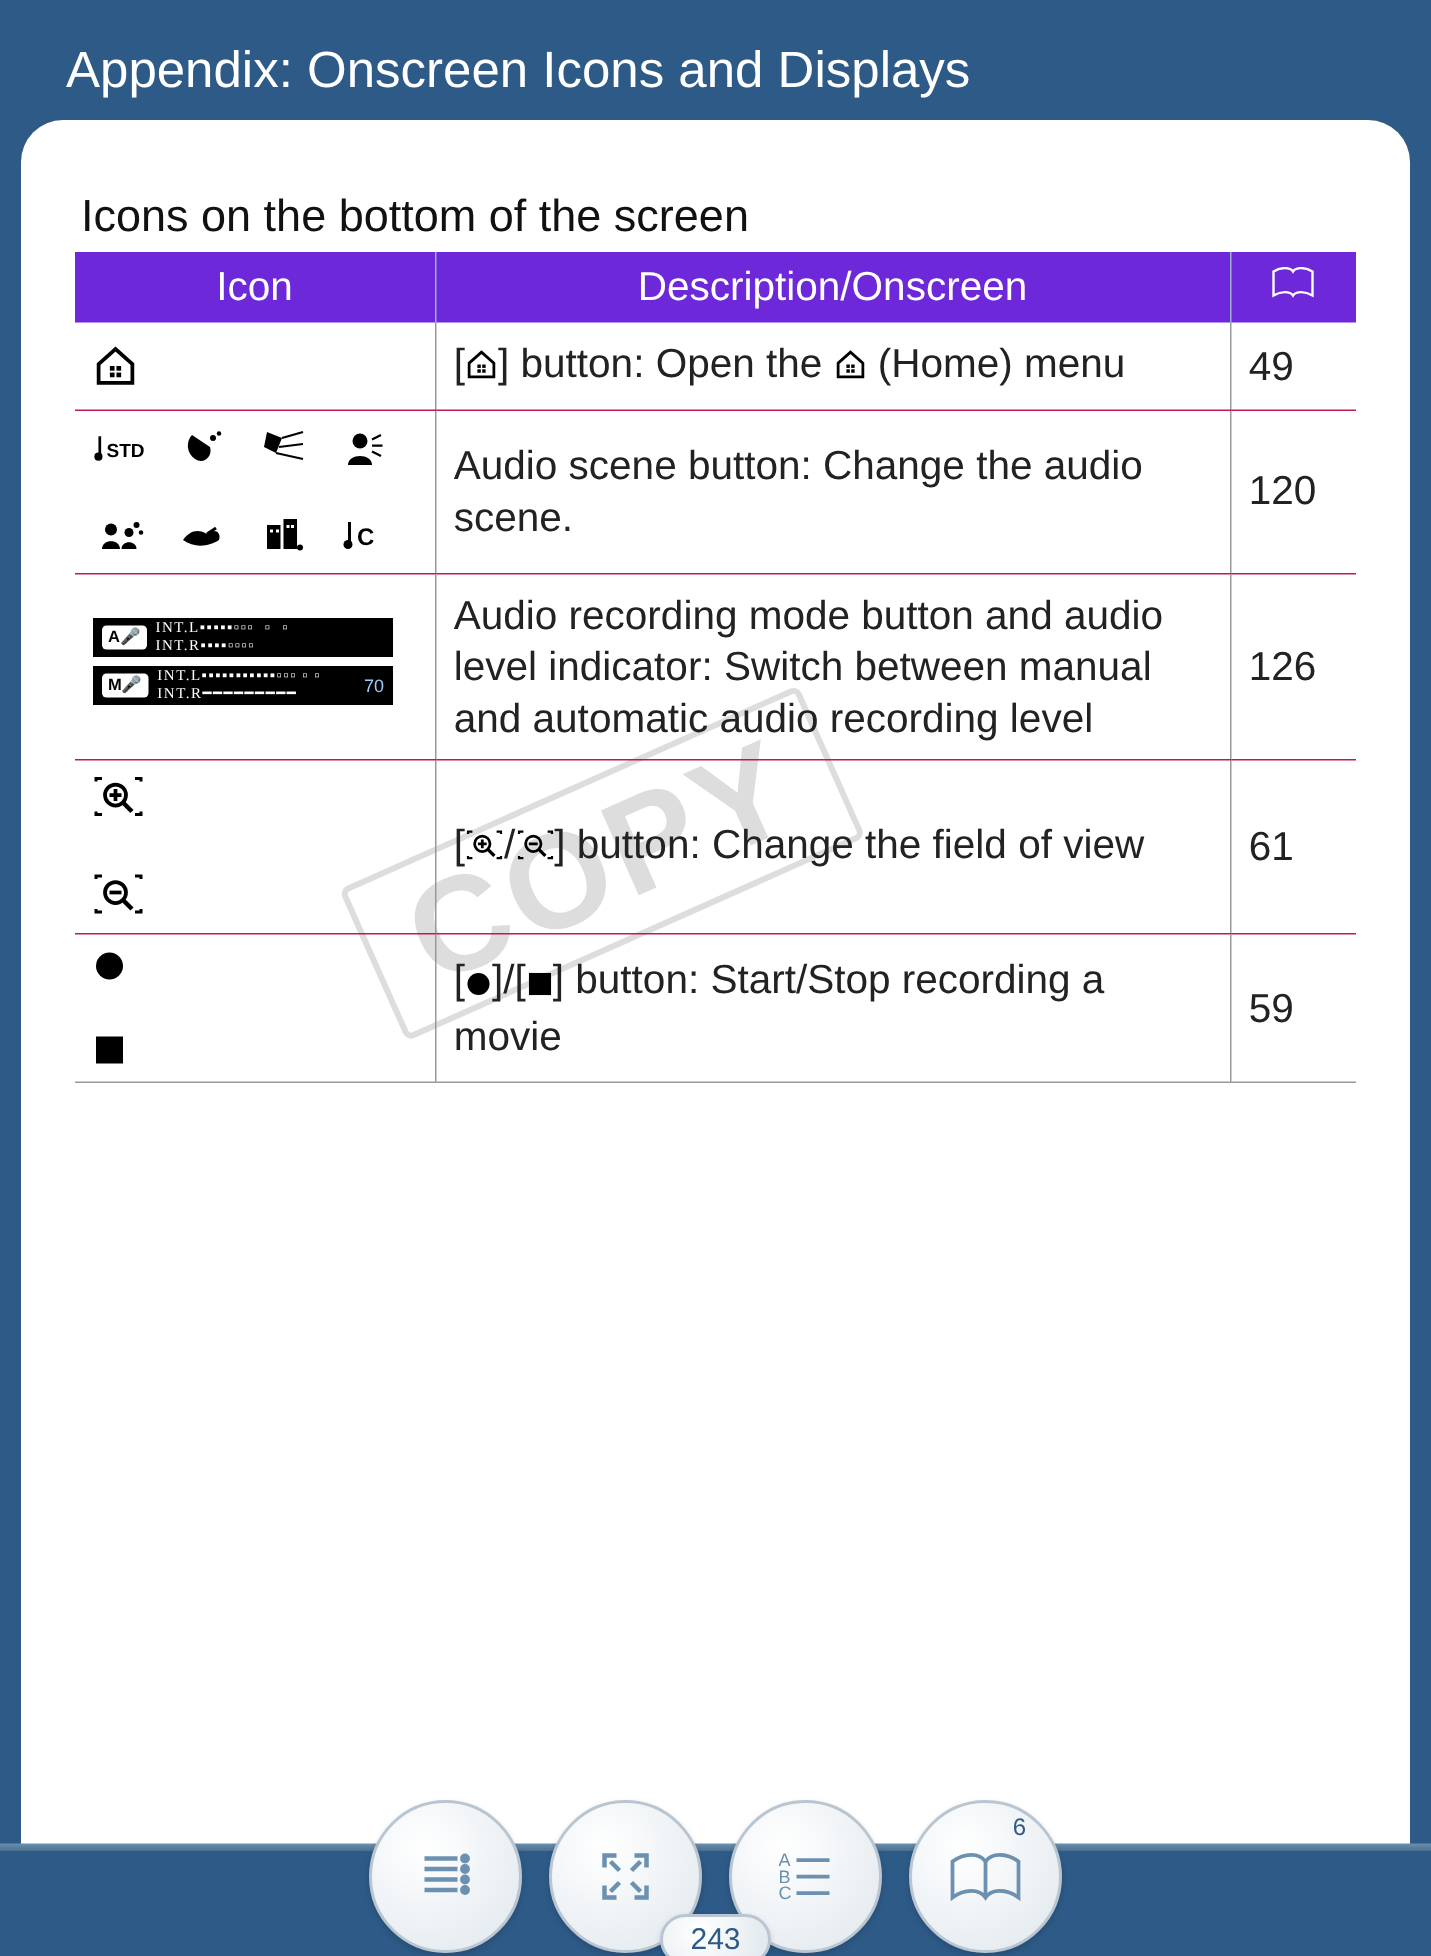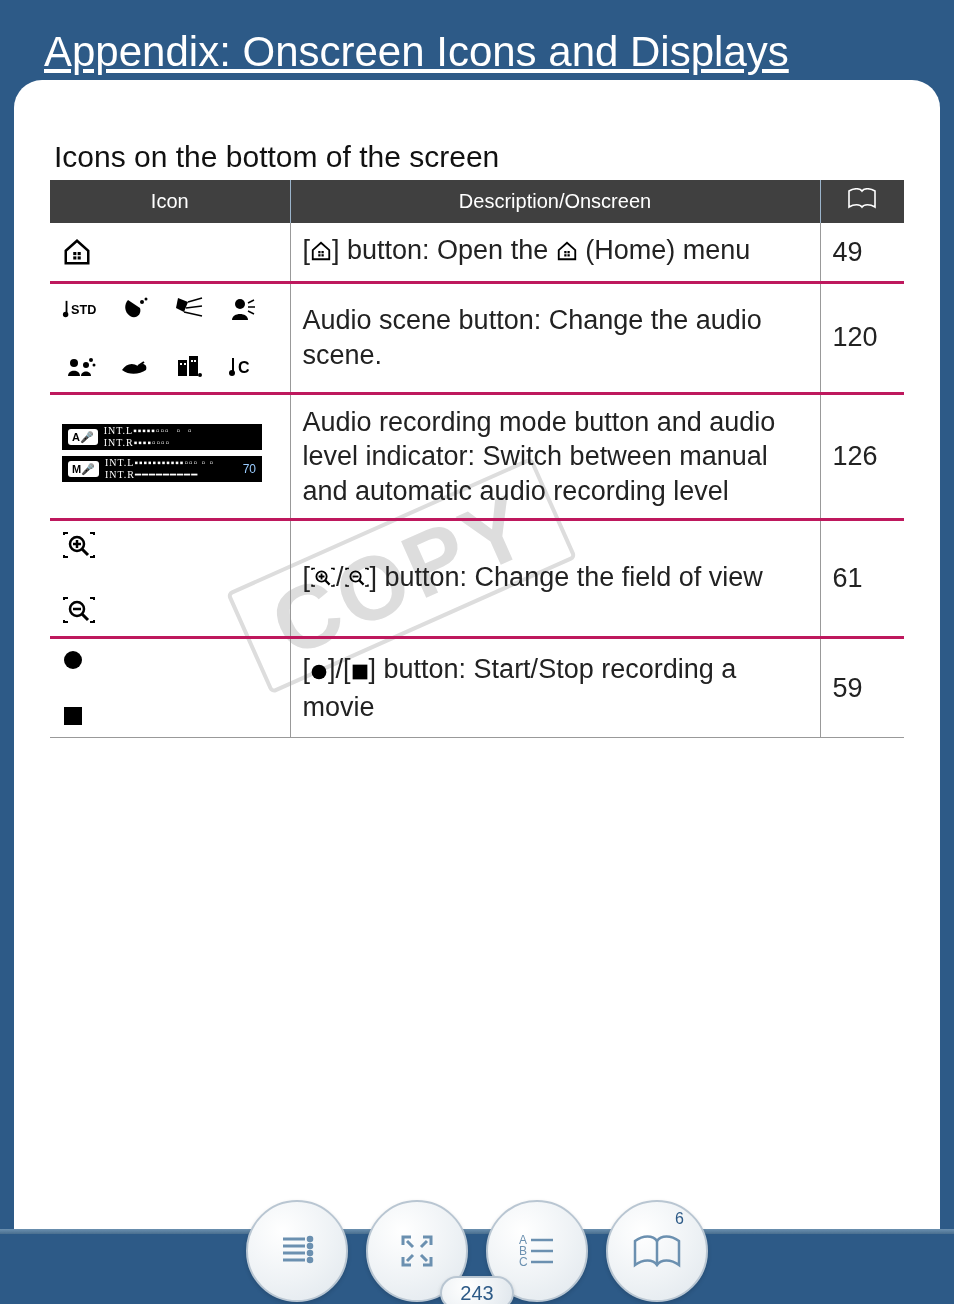--- a/index.html
+++ b/index.html
@@ -7,62 +7,61 @@
   body {
     width:954px; height:1304px;
     background:#2d5a87;
     font-family:"Helvetica Neue",Helvetica,Arial,sans-serif;
     font-weight:300;
     position:relative;
     overflow:hidden;
   }
   .header-title {
     color:#fff;
-    font-size:42px;
+    font-size:34px;
     padding:28px 0 0 44px;
     font-weight:300;
-    text-decoration:underline;
   }
   .page-panel {
     position:absolute;
     top:80px; left:14px; right:14px; bottom:70px;
     background:#fff;
     border-radius:28px 28px 0 0;
     padding:36px 36px 0 36px;
   }
   .section-title {
     font-size:30px;
     color:#111;
     font-weight:400;
-    margin:24px 0 6px 4px;
+    margin:12px 0 6px 4px;
   }
   table.icons {
     width:100%;
     border-collapse:collapse;
     table-layout:fixed;
   }
   table.icons th {
-    background:#404040;
+    background:#6d28d9;
     color:#fff;
     font-weight:300;
-    font-size:20px;
+    font-size:27px;
     padding:8px 6px;
     text-align:center;
     border-right:1px solid #9bb4cb;
   }
   table.icons th:last-child { border-right:none; }
   table.icons col.c1 { width:240px; }
   table.icons col.c2 { width:auto; }
   table.icons col.c3 { width:84px; }
   table.icons td {
     font-size:27px;
     color:#222;
     font-weight:300;
     padding:10px 12px;
-    border-bottom:3px solid #be185d;
+    border-bottom:1px solid #be185d;
     vertical-align:middle;
     line-height:1.28;
   }
   table.icons td.sep-r { border-right:1px solid #999; }
   table.icons td.page { text-align:left; }
   table.icons tr:last-child td { border-bottom:1px solid #999; }
   .icon-cell svg { display:block; }
   .icon-grid { display:flex; flex-wrap:wrap; gap:28px 16px; }
   .icon-grid .glyph { width:38px; height:30px; display:flex; align-items:center; justify-content:center; }
   .audio-panel { width:200px; }

